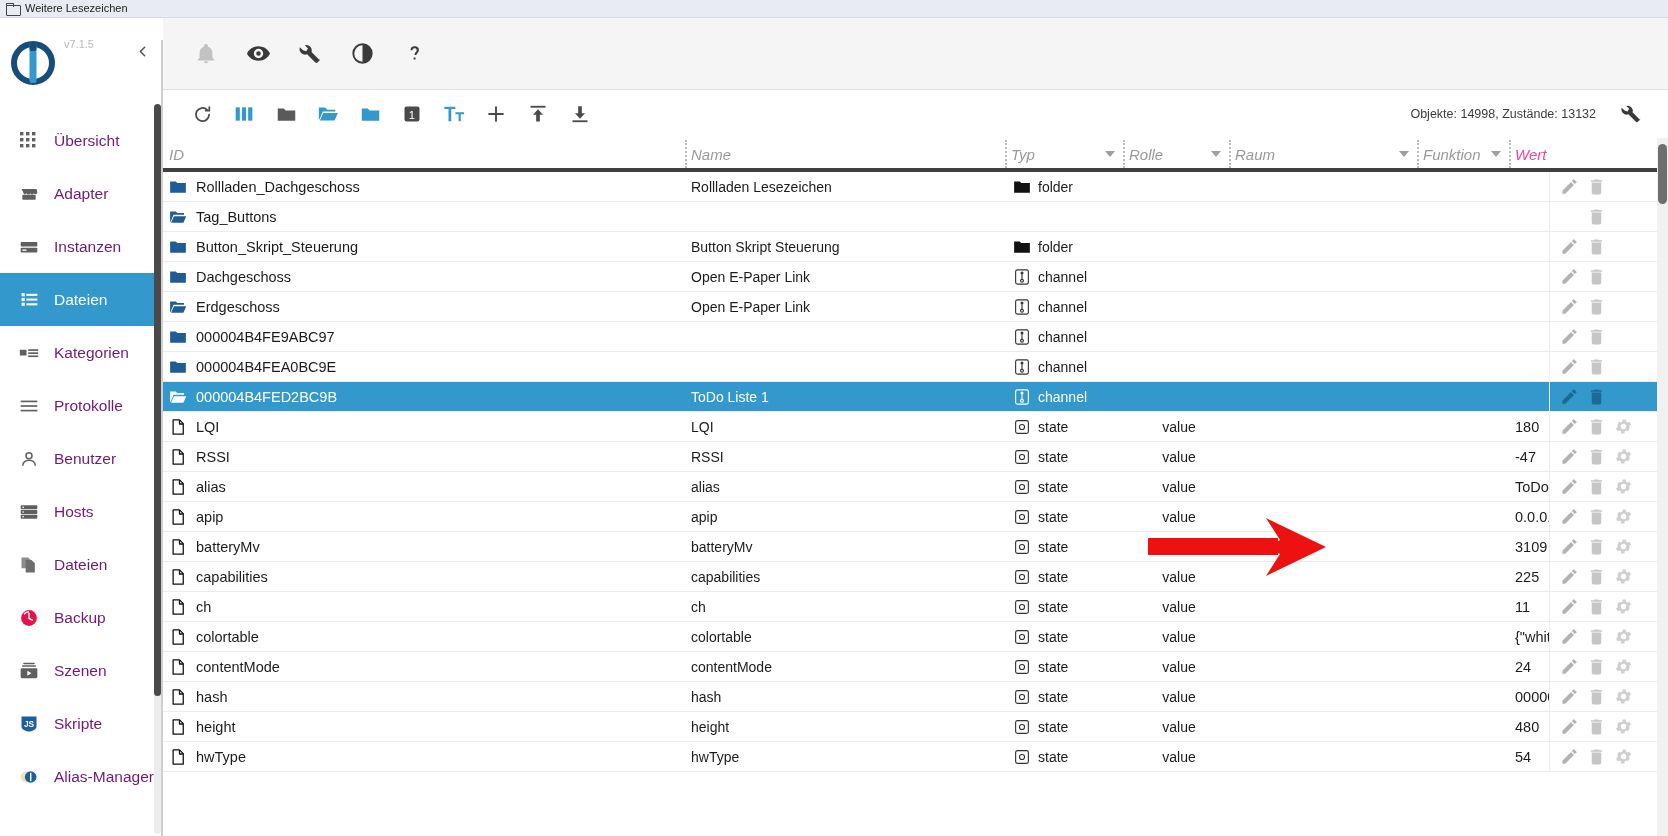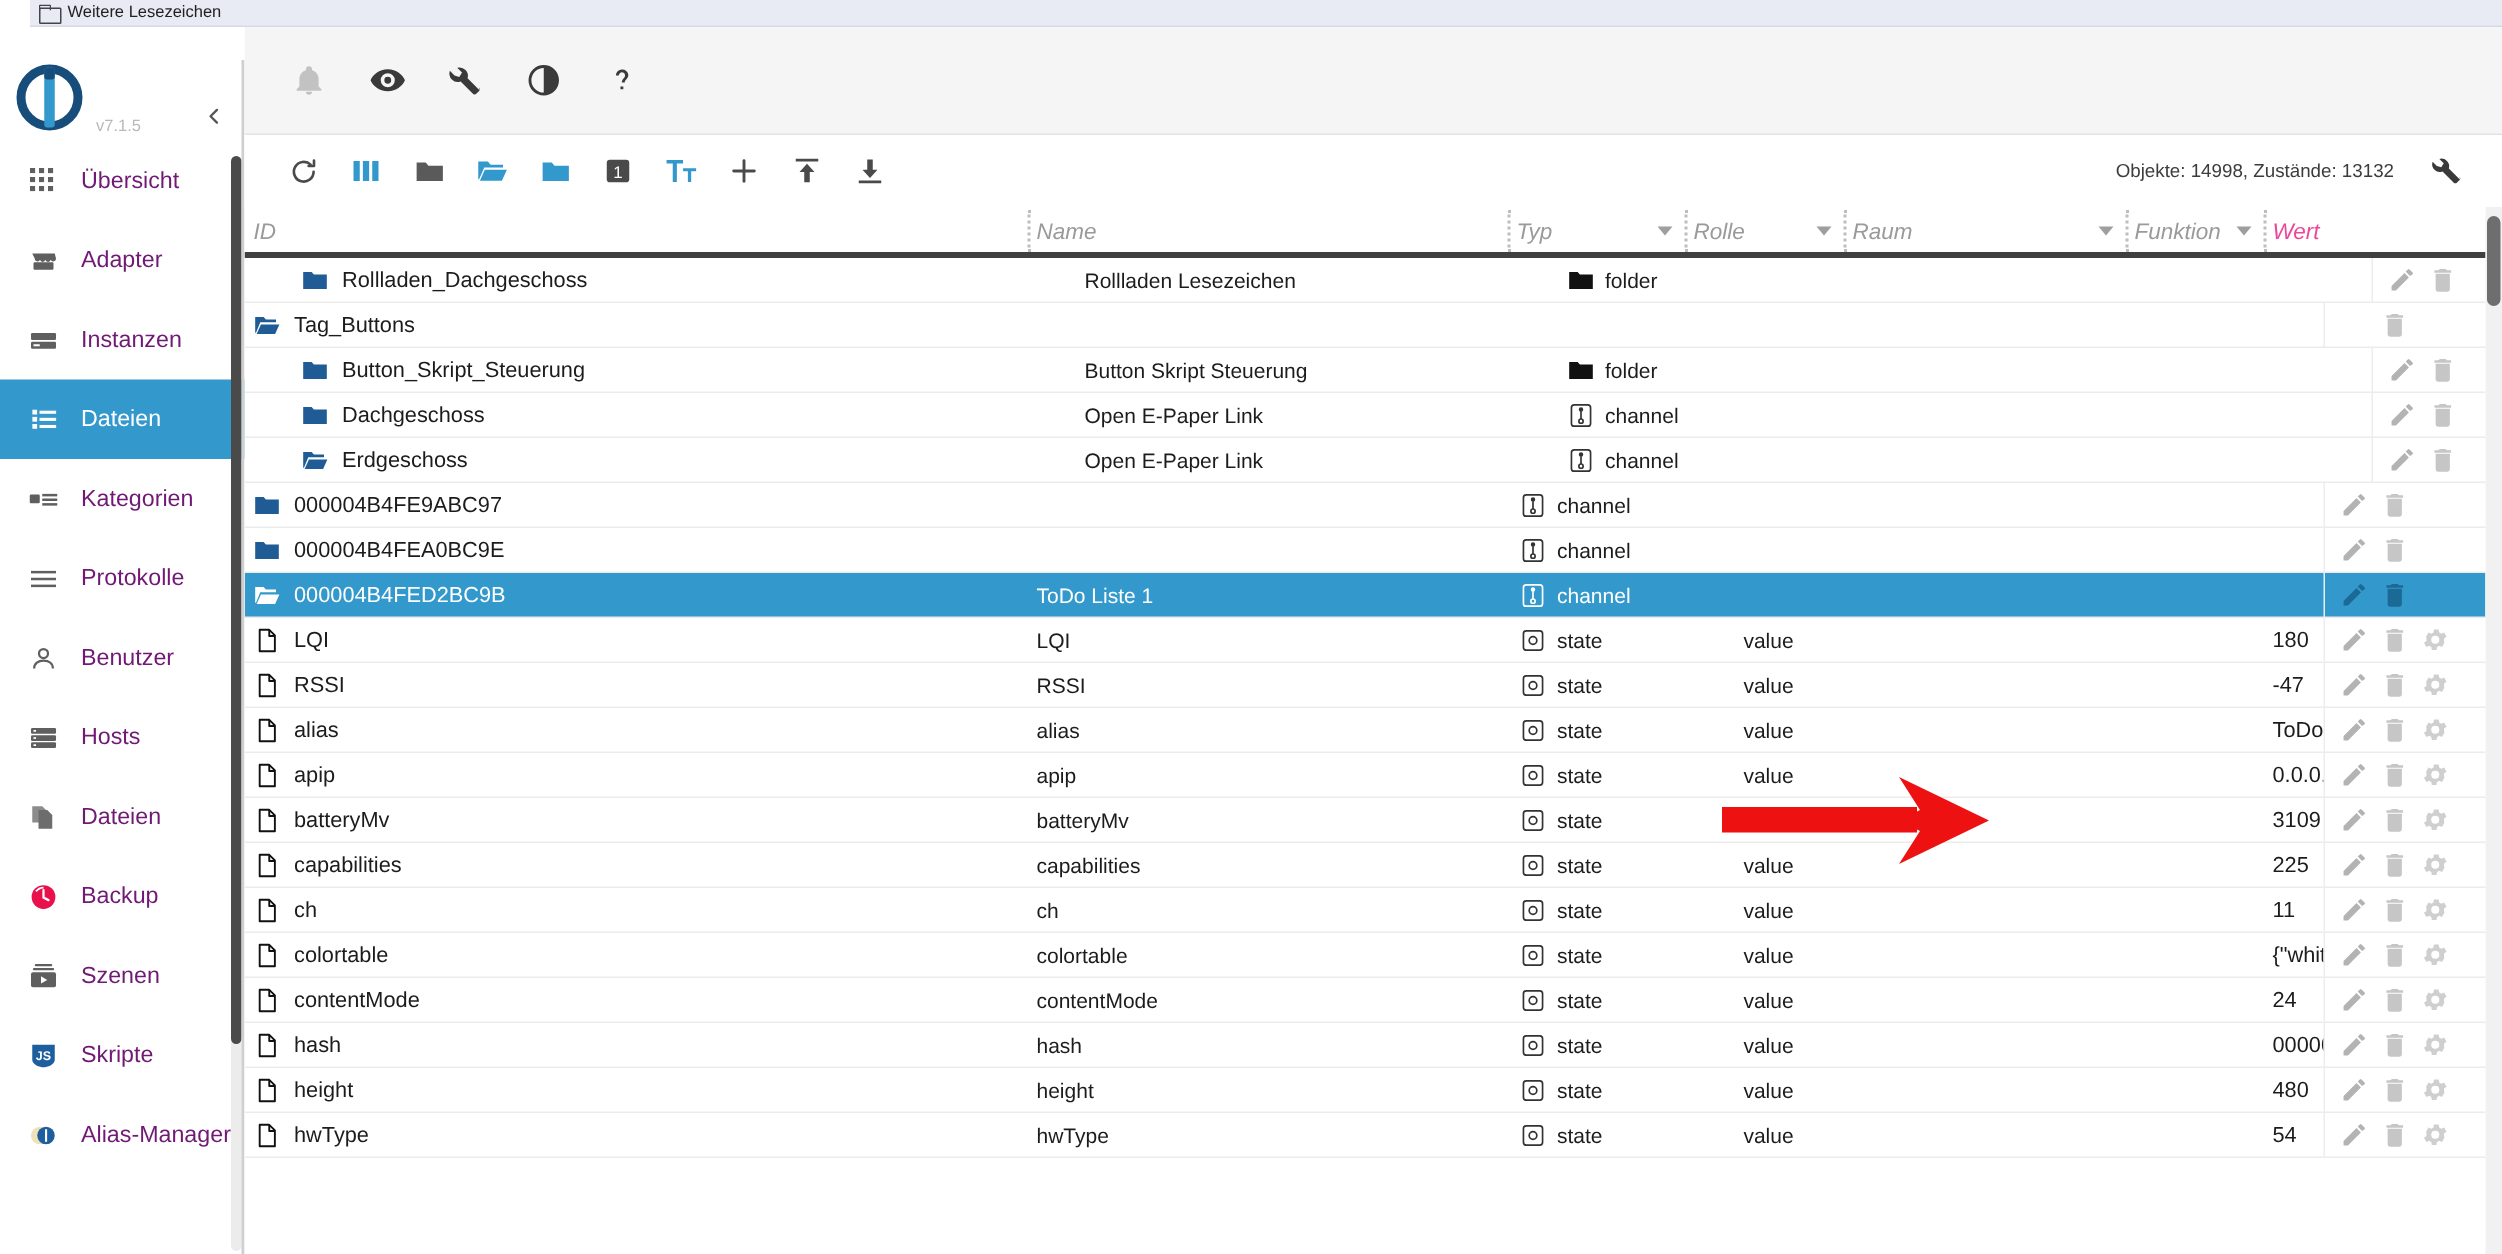--- a/index.html
+++ b/index.html
@@ -6,21 +6,21 @@
   html, body {
     width: 1668px; height: 836px;
     font-family: "Liberation Sans", sans-serif;
     background: #fff; overflow: hidden;
   }
 
   
   .bookmark-bar {
     height: 18px; background: #e8eaf4;
     display: flex; align-items: center; gap: 6px;
-    padding-left: 6px; border-bottom: 1px solid #d6d9e6; margin-left: 20px;
+    padding-left: 6px; border-bottom: 1px solid #d6d9e6;
   }
   .bookmark-bar .bm-label {
     font-size: 11px; color: #222; line-height: 1;
   }
   .folder-glyph { width: 13px; height: 11px; position: relative; flex: none; }
   .folder-glyph::before {
     content: ""; position: absolute; left: 0; top: 2px;
     width: 13px; height: 9px; border: 1px solid #444;
     border-radius: 1px; background: transparent;
   }
@@ -32,22 +32,22 @@
 
   
   .shell { display: flex; height: 818px; width: 1668px; }
 
   
   .sidebar {
     width: 163px; flex: none; background: #fff;
     position: relative; overflow: hidden;
   }
   .sidebar-header {
-    height: 72px; display: flex; align-items: flex-end;
-    padding-left: 8px; gap: 6px;
+    height: 72px; display: flex; align-items: flex-start;
+    padding-left: 8px; gap: 6px; margin-top: 20px;
   }
   .logo { width: 50px; height: 50px; flex: none; }
   .version { font-size: 11px; color: #b9b9b9; flex: 1; }
   .collapse-btn {
     width: 26px; height: 26px; margin-right: 8px;
     display: flex; align-items: center; justify-content: center;
     color: #555; font-size: 17px; cursor: pointer;
   }
   .nav { padding-top: 4px; }
   .nav-item {
@@ -138,21 +138,21 @@
   }
   .row.selected { background: #3399cc; color: #fff; }
   .cell { flex: none; display: flex; align-items: center; height: 30px;
           overflow: hidden; white-space: nowrap; }
   .cell.id { padding-left: 6px; gap: 9px; }
   .cell.name { padding-left: 6px; font-size: 14px; }
   .cell.typ { padding-left: 8px; gap: 7px; font-size: 14px; }
   .cell.rolle { padding-left: 6px; font-size: 14px; }
   .cell.wert { justify-content: flex-start; padding-left: 6px; font-size: 14.5px; }
 
-  .indent-1 { padding-left: 22px; margin-left: 32px; }
+  .indent-1 { padding-left: 22px; }
   .indent-2 { padding-left: 44px; }
   .indent-3 { padding-left: 66px; }
 
   
   .ico { width: 18px; height: 18px; flex: none; display: block; }
 
   .actions {
     width: 98px; flex: none; display: flex; align-items: center;
     justify-content: flex-start; gap: 8px; padding-left: 10px;
     border-left: 1px solid #ededed; height: 30px;

